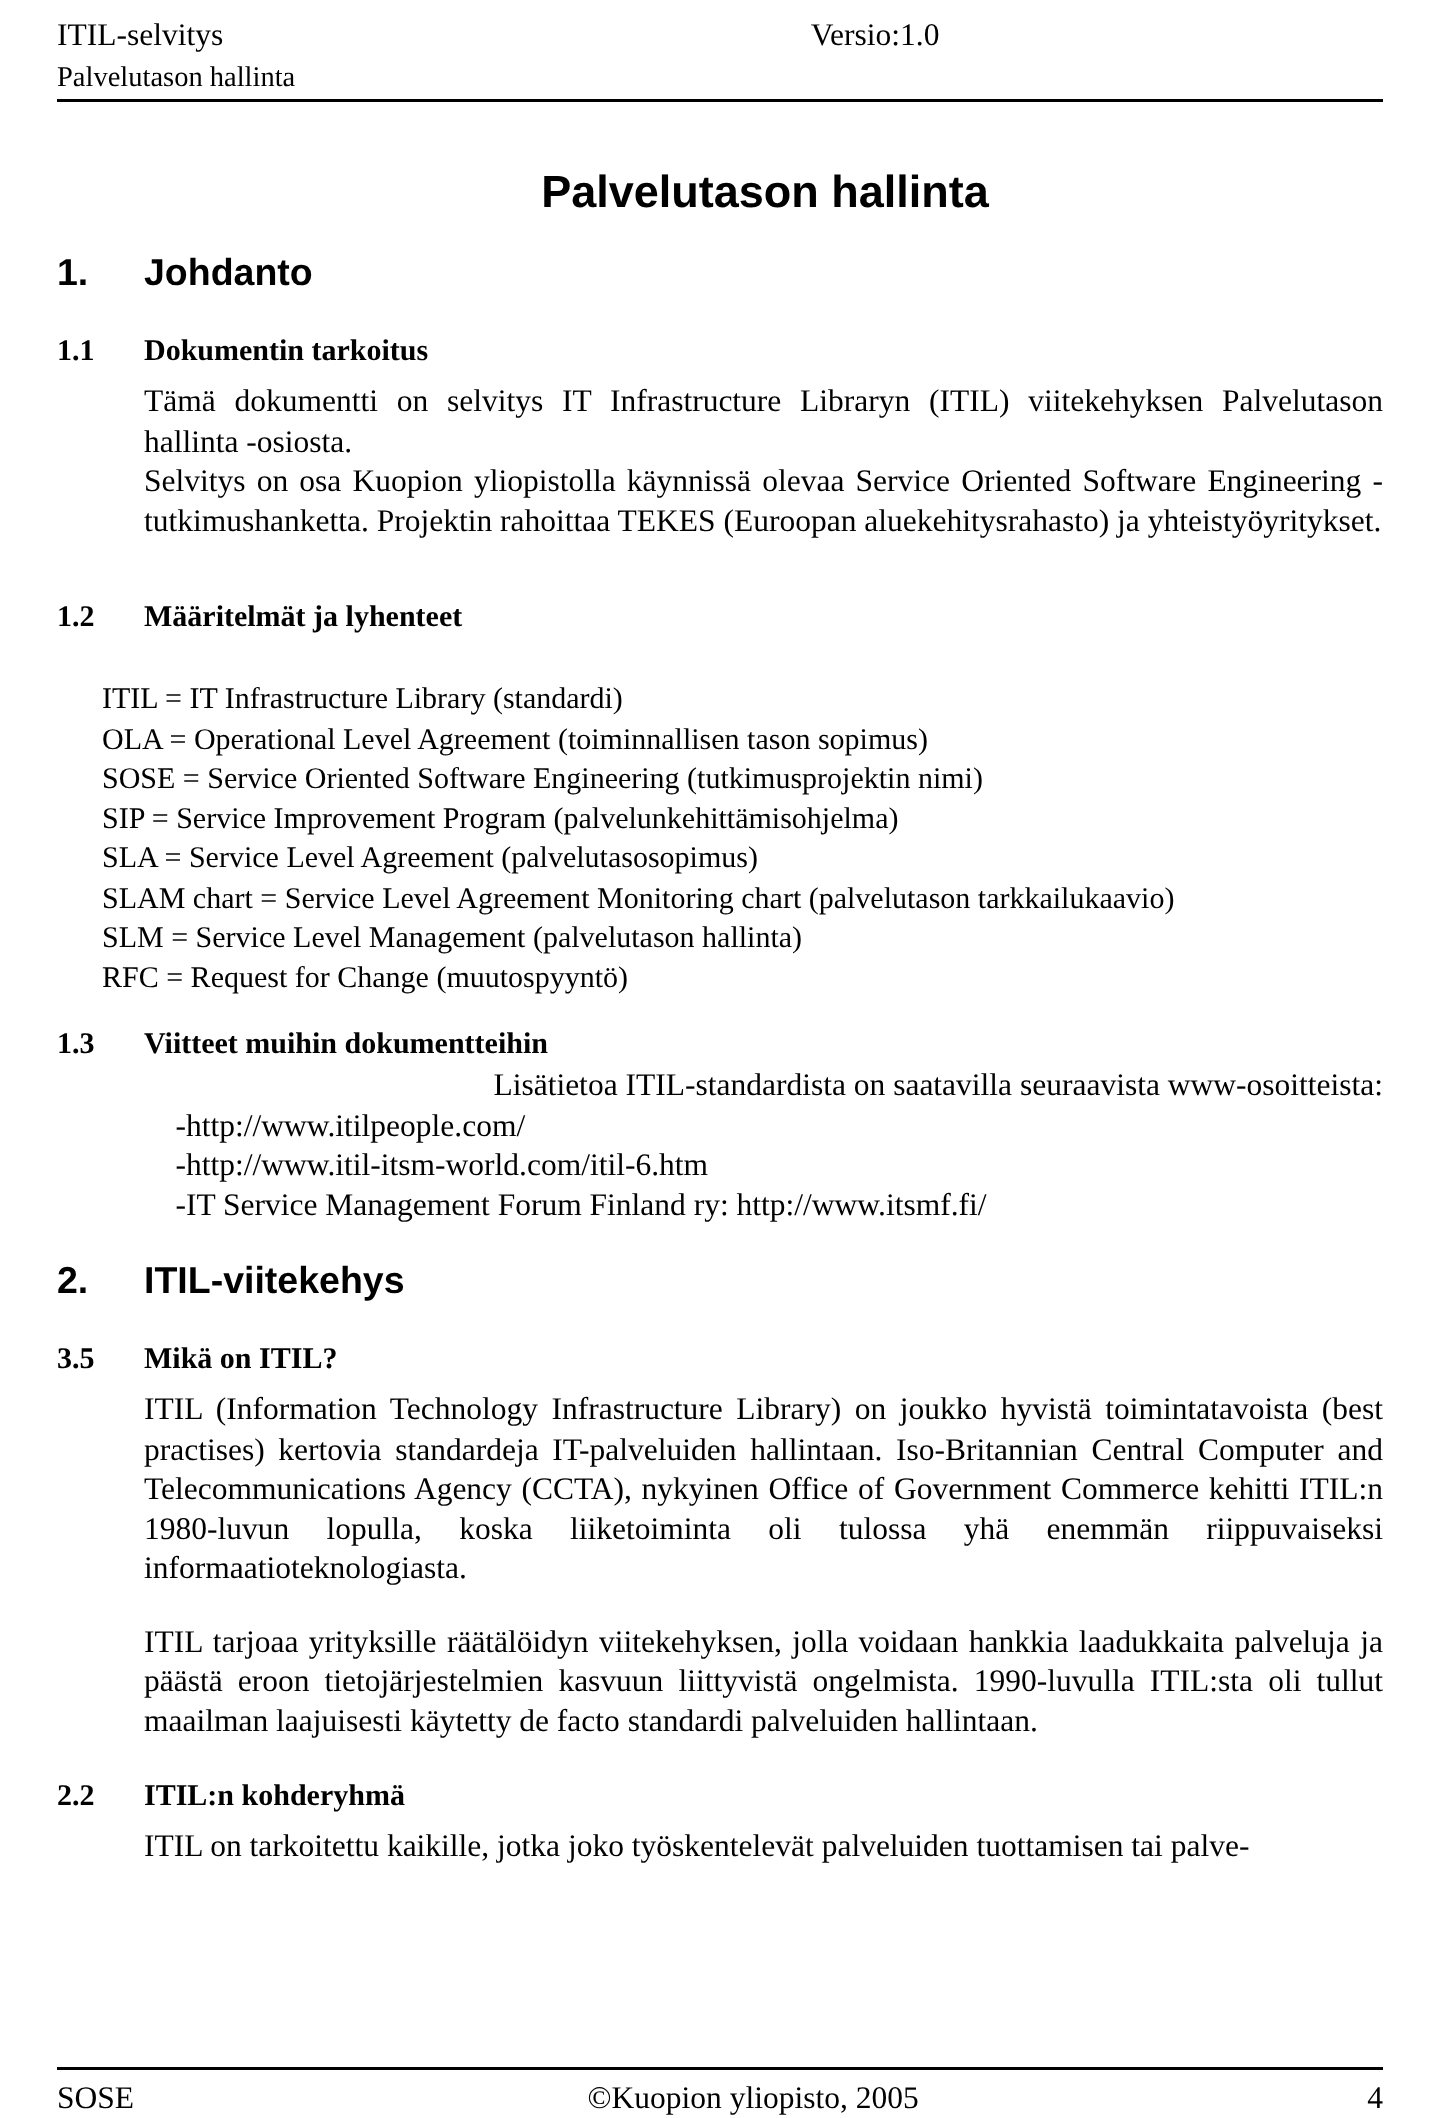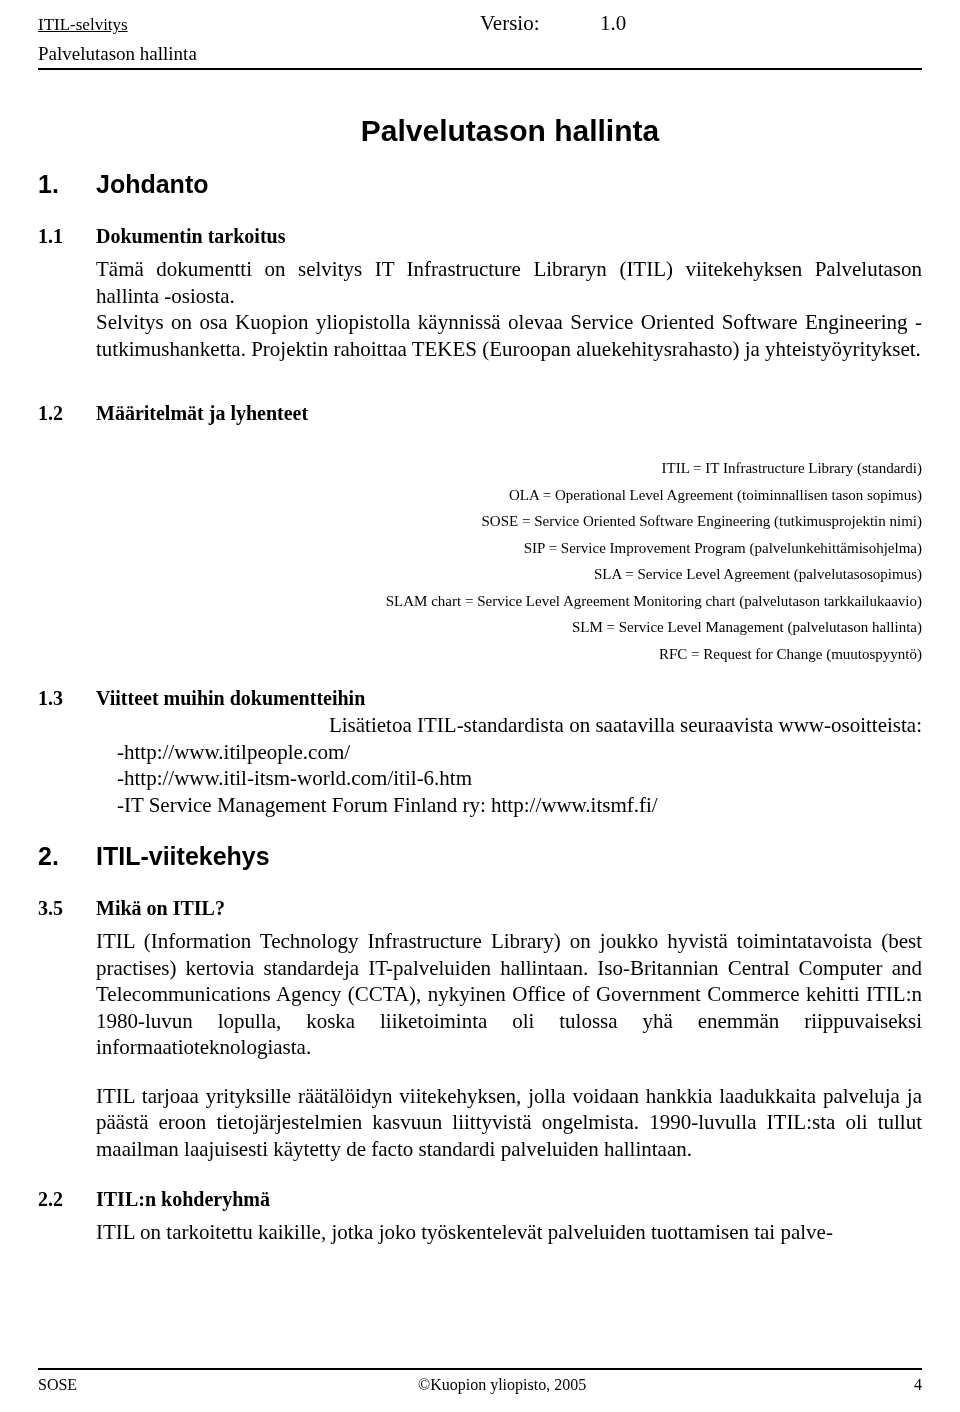--- a/index.html
+++ b/index.html
@@ -34,27 +34,27 @@
     align-items: baseline;
     font-size: 19.5px;
     line-height: 30px;
   }
   .header-row .left {
     width: 50%;
   }
   .header-row .right {
     width: 50%;
     display: flex;
+    text-align: right;
   }
   .header-row .right .lbl {
     width: 120px;
   }
   .header-row.first .left {
-    font-size: 17px;
-    text-decoration: underline;
+    font-size: 21px;
   }
   .header-row.first .right .lbl {
     font-size: 21px;
   }
   .header-row.first .right .val {
     font-size: 21px;
   }
   .header-row.second {
     font-size: 19px;
     line-height: 28px;
@@ -94,24 +94,23 @@
     margin-left: 58px;
     font-size: 21px;
     line-height: 26.5px;
     text-align: justify;
     margin-top: 8px;
   }
   .body-block.nojust { text-align: left; }
 
   .defs {
     margin-left: 30px;
-    font-size: 15px;
+    font-size: 20px;
     line-height: 26.5px;
     margin-top: 30px;
-    text-align: right;
   }
   .defs div { white-space: nowrap; }
 
   .links {
     margin-left: 58px;
     font-size: 21px;
     line-height: 26.5px;
     margin-top: 2px;
     text-align: right;
   }
@@ -123,24 +122,24 @@
   }
 
   .para { margin: 0; }
   .para + .para { margin-top: 22px; }
 
   
   .footer {
     position: absolute;
     left: 38px;
     right: 38px;
-    bottom: 26px;
+    bottom: 9px;
     border-top: 2px solid #000;
     padding-top: 6px;
-    font-size: 16px;
+    font-size: 21px;
     display: flex;
     align-items: baseline;
   }
   .footer .f-left { width: 25%; }
   .footer .f-center { width: 55%; text-align: center; }
   .footer .f-right { width: 20%; text-align: right; }
 </style>
 </head>
 <body>
 

